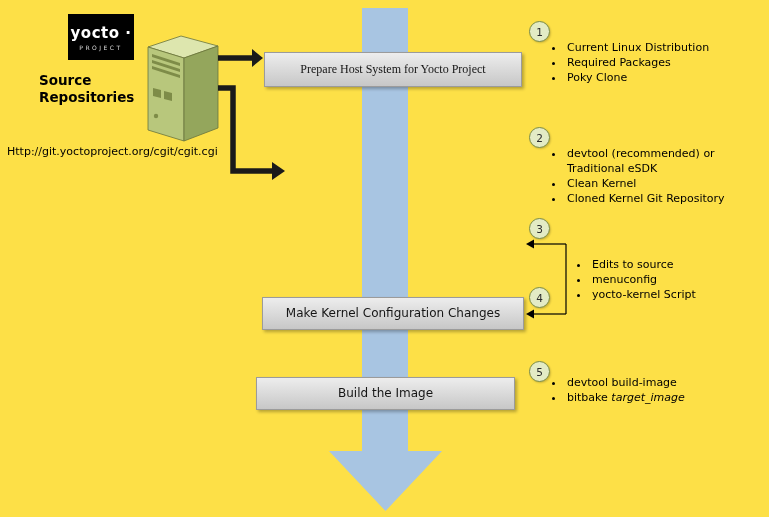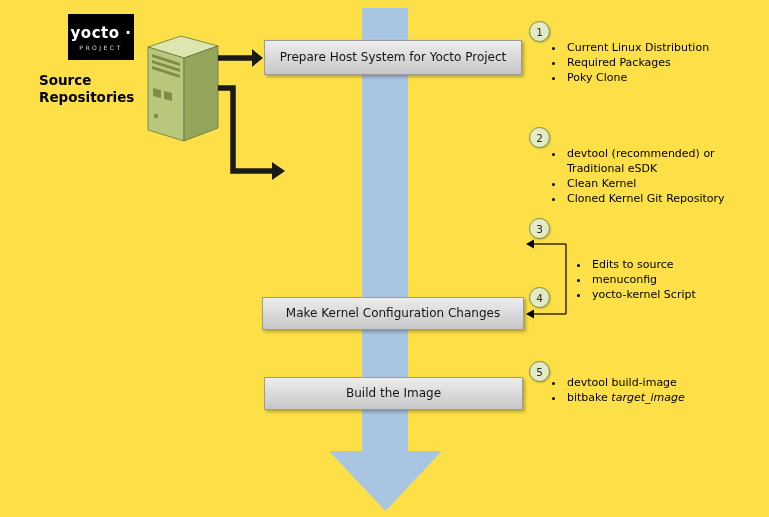--- a/index.html
+++ b/index.html
@@ -37,25 +37,25 @@
   .src-url { position:absolute; left:7px; top:145px; font-size:11px; color:#000; z-index:2; }
 
   .step-box {
     position:absolute; z-index:2; box-sizing:border-box; padding:0 6px;
     display:flex; align-items:center; justify-content:center; text-align:center;
     font-size:12px; line-height:1.3; color:#151515;
     background:linear-gradient(to bottom, var(--box-fill-top,#ededed), var(--box-fill-bottom,#c7c7c7));
     border:1px solid var(--box-border,#9b9b9b);
     box-shadow:2px 2px 3px rgba(0,0,0,.28);
   }
-  .box1 { left:264px; top:40px;  width:258px; height:35px; }
+  .box1 { left:264px; top:52px;  width:258px; height:35px;font-family:Liberation Serif, serif; }
   .box2 { left:290px; top:151px; width:236px; height:41px; }
   .box3 { left:233px; top:228px; width:291px; height:32px; }
   .box4 { left:262px; top:297px; width:262px; height:33px; }
-  .box5 { left:264px; top:377px; width:259px; height:33px; }
+  .box5 { left:256px; top:377px; width:259px; height:33px; }
 
   .circle {
     position:absolute; z-index:2; width:19px; height:19px; border-radius:50%;
     display:flex; align-items:center; justify-content:center;
     font-size:10.5px; color:#2c2c2c;
     background:var(--circle-fill,#e3ebc5); border:1px solid var(--circle-border,#7b8d48);
     box-shadow:1px 1px 2px rgba(0,0,0,.2);
   }
   .c1 { left:529px; top:21px; }
   .c2 { left:529px; top:127px; }
@@ -109,20 +109,21 @@
       <polygon class="arrowhead-small" points="534,309.5 526,314 534,318.5"></polygon>
     </g>
   </svg>
 
   <div class="logo">
     <div class="logo-brand">yocto ·</div>
     <div class="logo-sub">PROJECT</div>
   </div>
 
   <div class="src-label">Source Repositories</div>
+  <div class="src-url">Http://git.yoctoproject.org/cgit/cgit.cgi</div>
 
   <div class="step-box box1">Prepare Host System for Yocto Project</div>
   <div class="step-box box4">Make Kernel Configuration Changes</div>
   <div class="step-box box5">Build the Image</div>
 
   <div class="circle c1">1</div>
   <div class="circle c2">2</div>
   <div class="circle c3">3</div>
   <div class="circle c4">4</div>
   <div class="circle c5">5</div>

